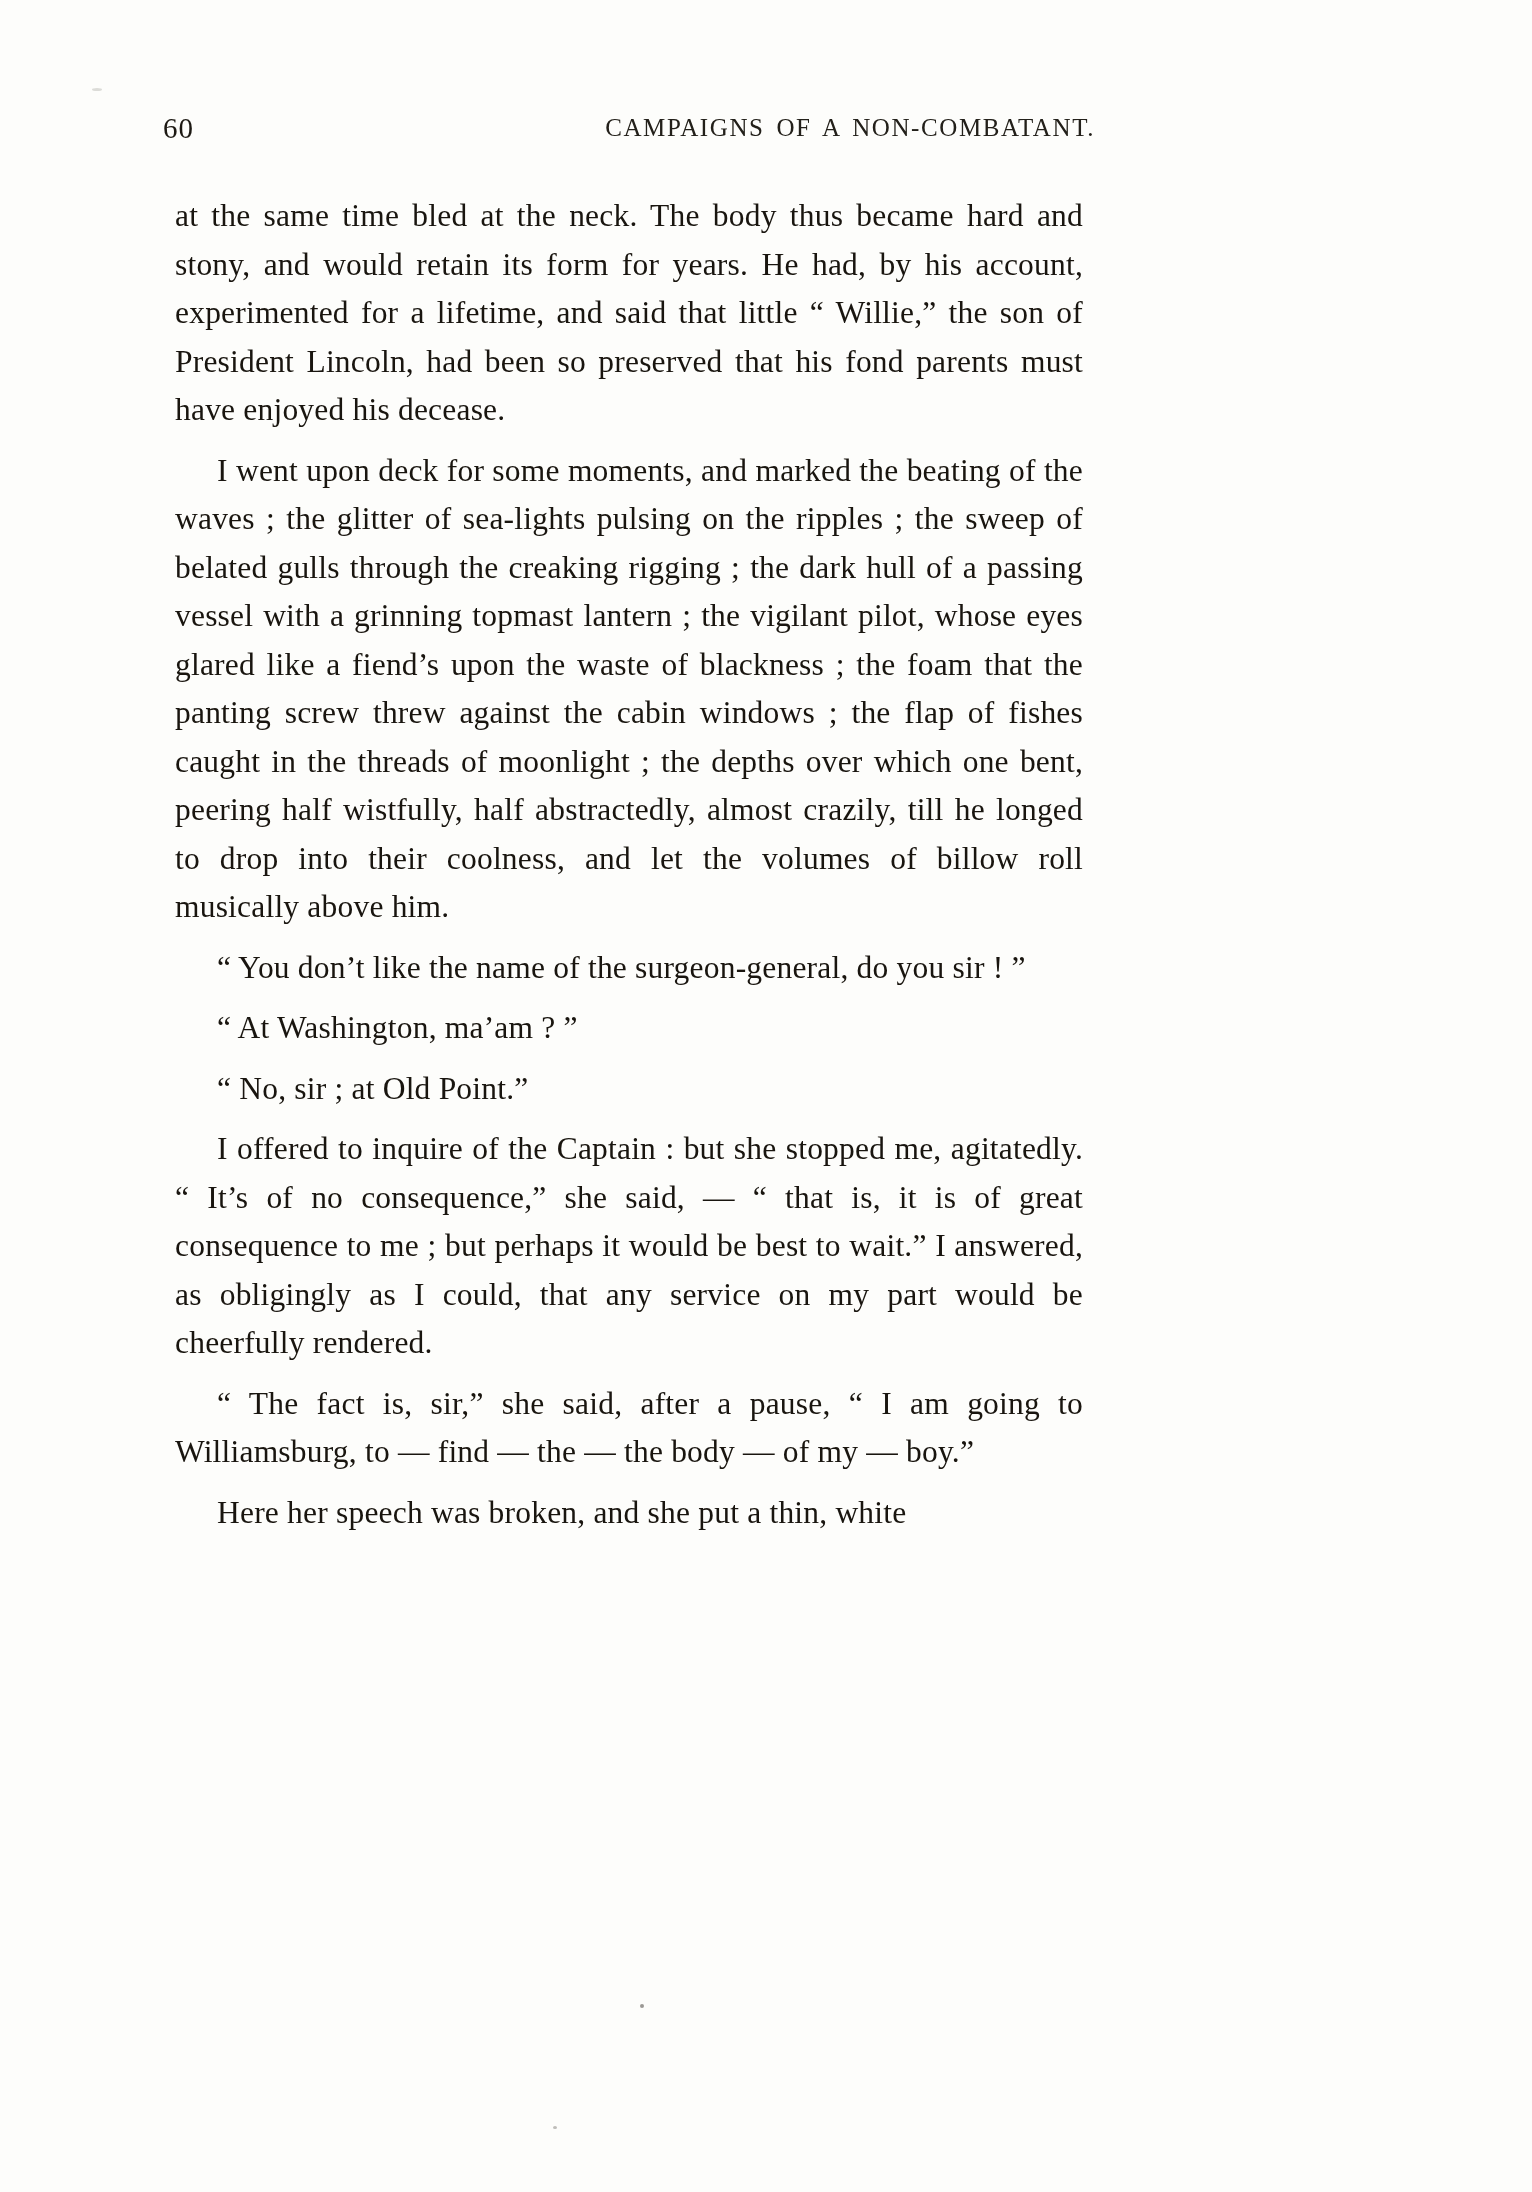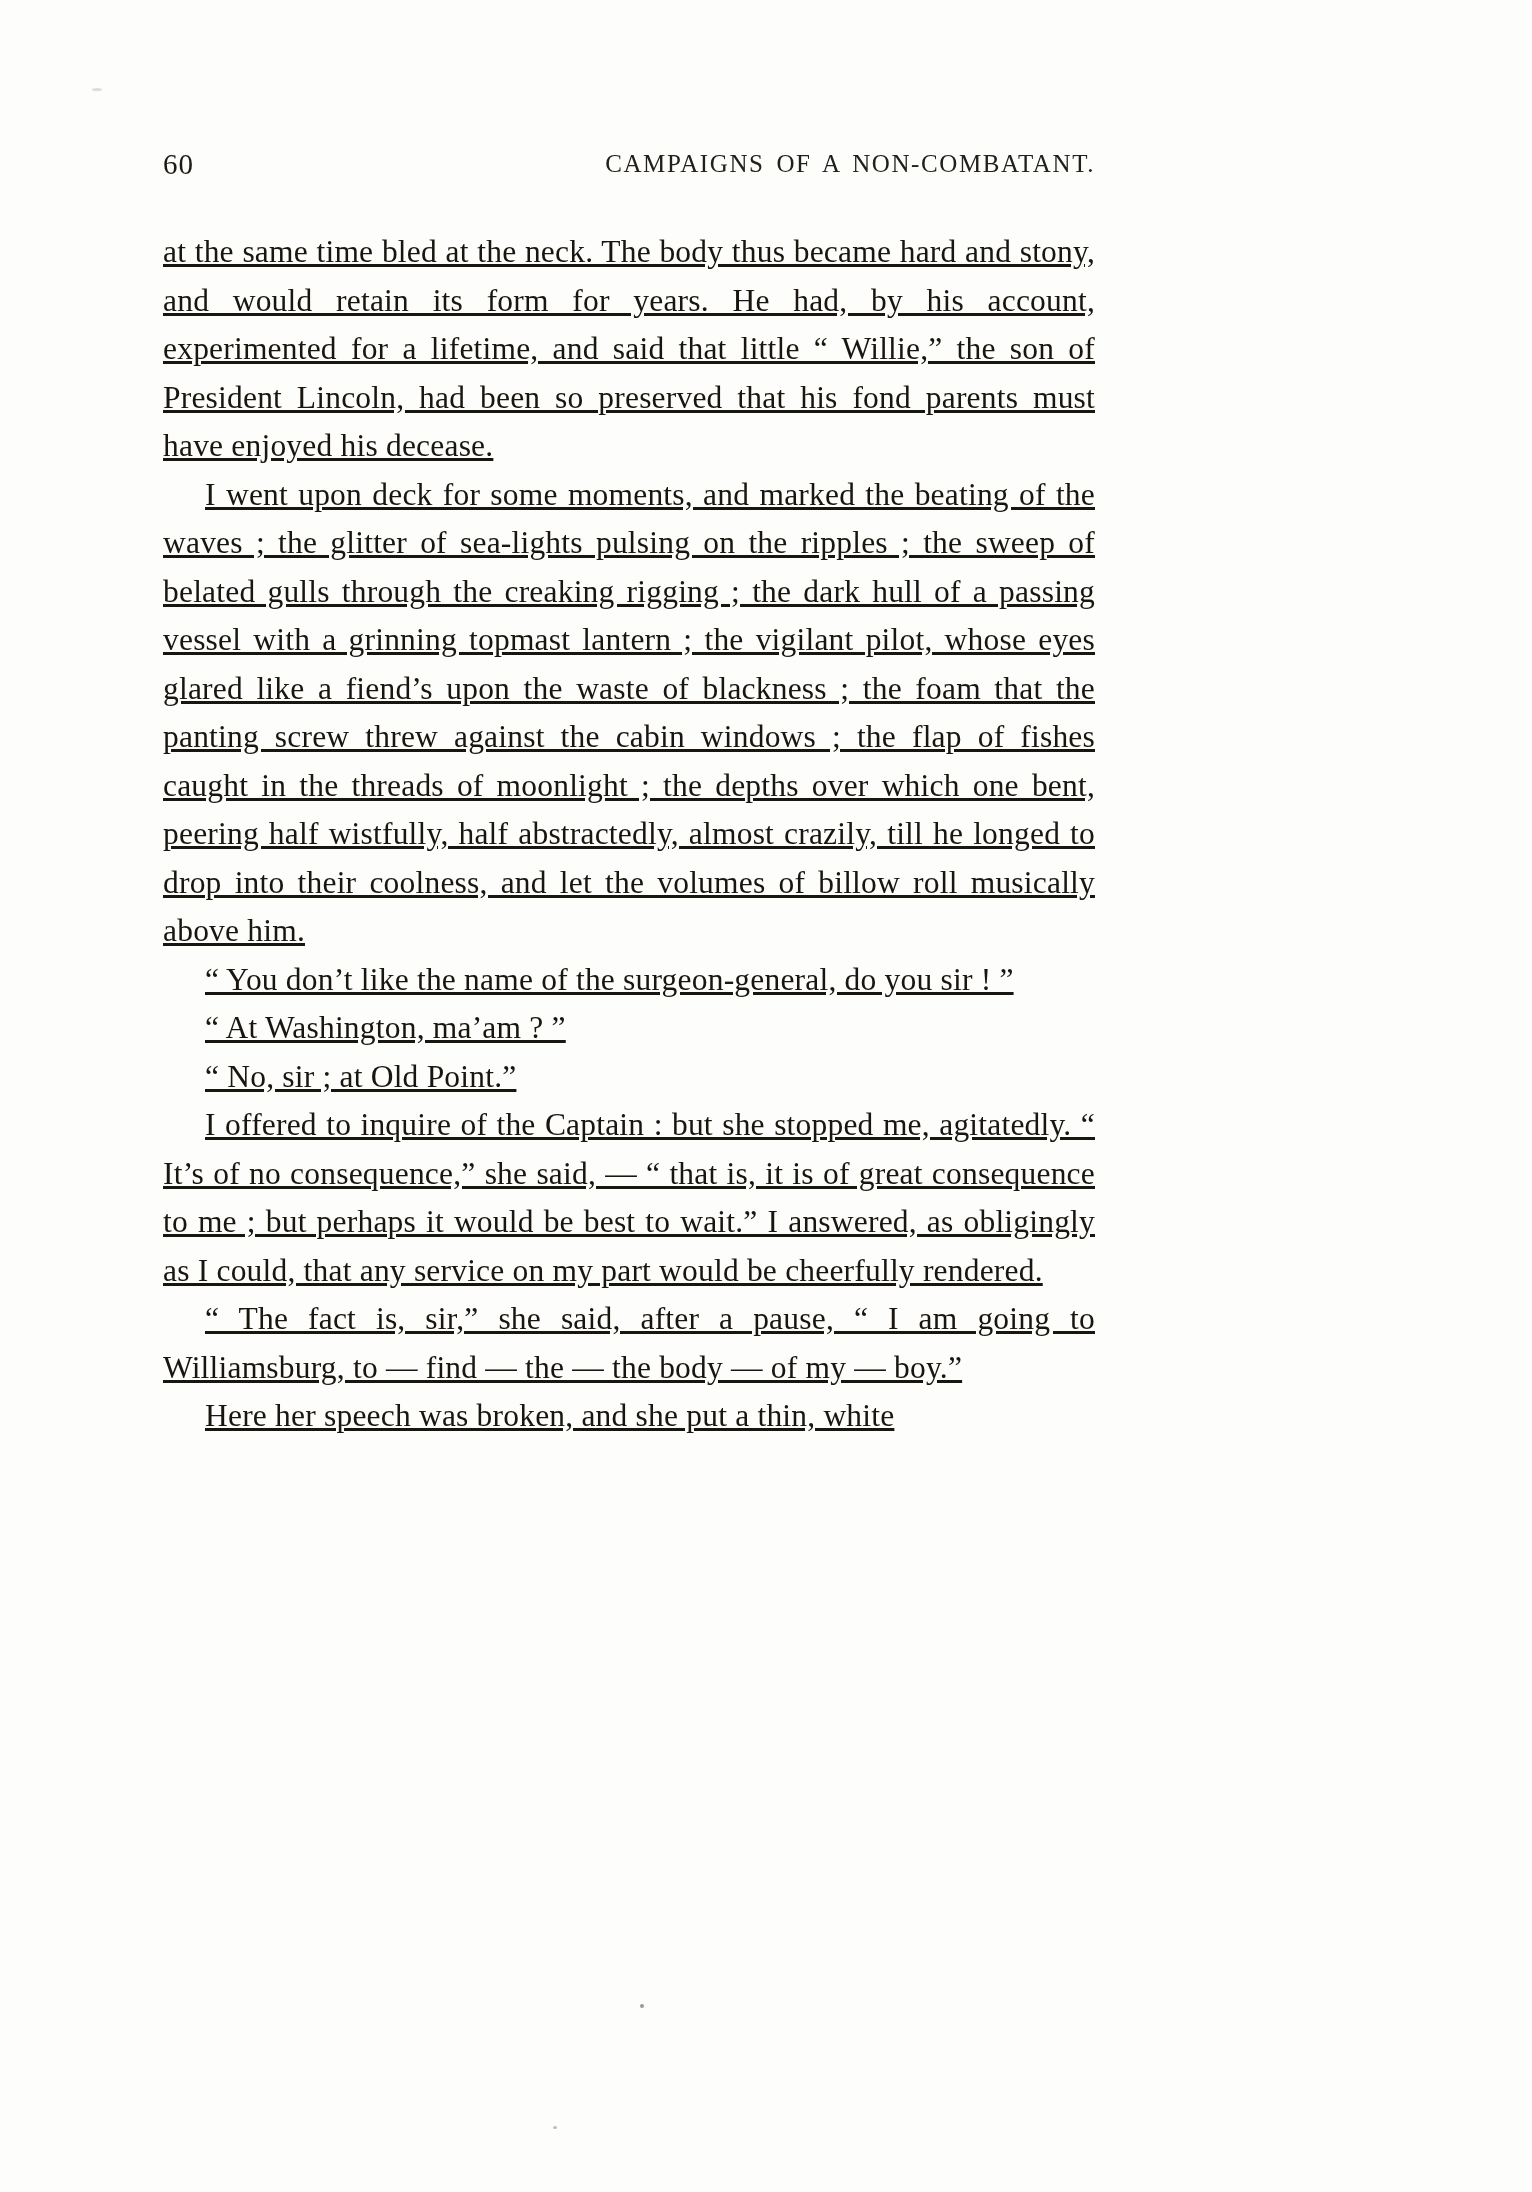--- a/index.html
+++ b/index.html
@@ -19,21 +19,20 @@
   .text-block {
     position: absolute;
     left: 163px;
     top: 112px;
     width: 932px;
   }
   .header-row {
     position: relative;
     height: 46px;
     margin-bottom: 34px;
-    margin-top: 36px;
   }
   .pagenum {
     position: absolute;
     left: 0;
     top: 0;
     font-size: 29px;
     letter-spacing: 1px;
     color: #1d1913;
   }
   .running-title {
@@ -47,23 +46,22 @@
     word-spacing: 4px;
     color: #23201a;
   }
   .body-text {
     font-size: 31.5px;
     line-height: 48.5px;
     text-align: justify;
     letter-spacing: 0.2px;
   }
   .body-text p {
-    margin: 0;
+    margin: 12px;
     padding: 0;
-    text-decoration: underline;
   }
   .body-text p.indent {
     text-indent: 42px;
   }
   .speck {
     position: absolute;
     background: #4a463f;
     border-radius: 50%;
     opacity: 0.55;
   }

